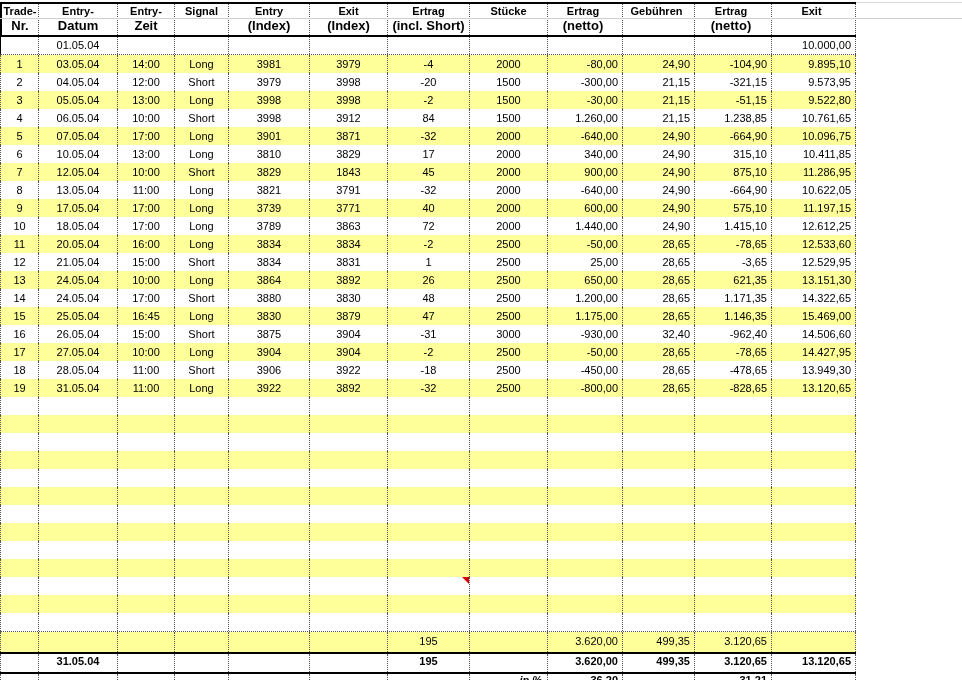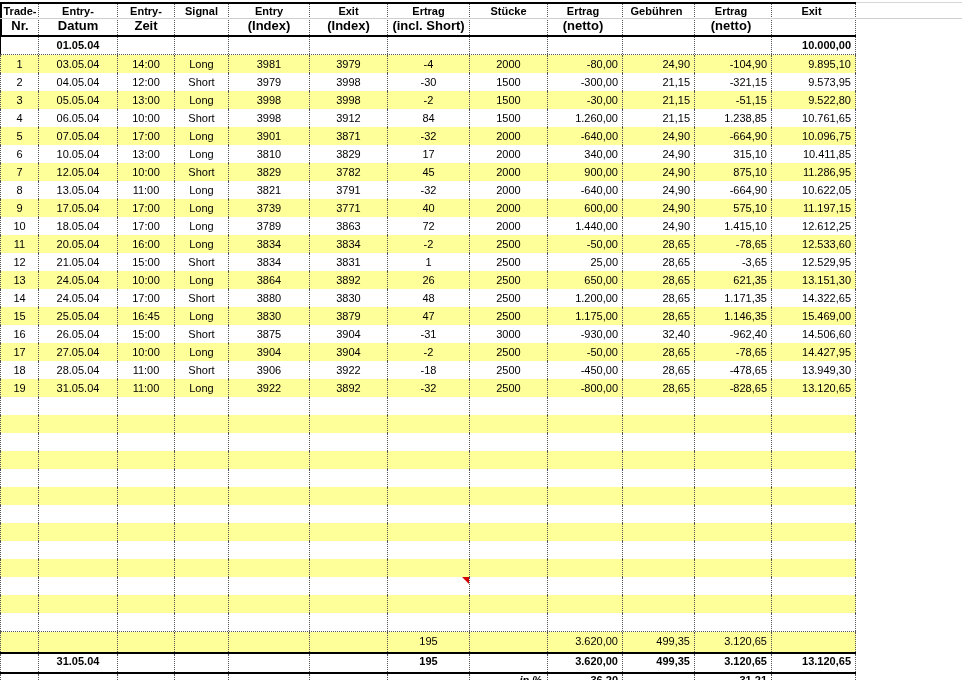--- a/index.html
+++ b/index.html
@@ -32,21 +32,21 @@
   .c8,.c9,.c10,.c11{text-align:right;padding-right:4px;}
 
   
   .header-row{height:31px;border-bottom:2px solid #000;font-weight:bold;}
   .header-row .c0{border-left:2px solid #000;}
   .hcell{overflow:visible;}
   .h1,.h2{height:14px;line-height:15px;text-align:center;}
   .h2{font-size:13px;}
 
   
-  .start-row{height:17px;line-height:16px;font-weight:bold;border-bottom:1px dotted #555;}
+  .start-row{height:17px;line-height:16px;font-weight:normal;border-bottom:1px dotted #555;}
   .start-row .c0{border-left:1px solid #000;}
 
   
   .trade-row,.empty-row{height:18px;line-height:18px;}
   .ylw .cell{background:var(--stripe,#ffff99);}
   .empty-last{border-bottom:1px dotted #555;}
 
   
   .subtotal-row{height:20px;line-height:18px;border-bottom:2px solid #000;}
   .total-row{height:18px;line-height:15px;border-bottom:2px solid #000;font-weight:bold;}
@@ -155,21 +155,21 @@
       <div class="cell c10">-104,90</div>
       <div class="cell c11">9.895,10</div>
     </div>
         <div class="row trade-row">
       <div class="cell c0">2</div>
       <div class="cell c1">04.05.04</div>
       <div class="cell c2">12:00</div>
       <div class="cell c3">Short</div>
       <div class="cell c4">3979</div>
       <div class="cell c5">3998</div>
-      <div class="cell c6">-30</div>
+      <div class="cell c6">-20</div>
       <div class="cell c7">1500</div>
       <div class="cell c8">-300,00</div>
       <div class="cell c9">21,15</div>
       <div class="cell c10">-321,15</div>
       <div class="cell c11">9.573,95</div>
     </div>
         <div class="row trade-row ylw">
       <div class="cell c0">3</div>
       <div class="cell c1">05.05.04</div>
       <div class="cell c2">13:00</div>
@@ -224,21 +224,21 @@
       <div class="cell c9">24,90</div>
       <div class="cell c10">315,10</div>
       <div class="cell c11">10.411,85</div>
     </div>
         <div class="row trade-row ylw">
       <div class="cell c0">7</div>
       <div class="cell c1">12.05.04</div>
       <div class="cell c2">10:00</div>
       <div class="cell c3">Short</div>
       <div class="cell c4">3829</div>
-      <div class="cell c5">3782</div>
+      <div class="cell c5">1843</div>
       <div class="cell c6">45</div>
       <div class="cell c7">2000</div>
       <div class="cell c8">900,00</div>
       <div class="cell c9">24,90</div>
       <div class="cell c10">875,10</div>
       <div class="cell c11">11.286,95</div>
     </div>
         <div class="row trade-row">
       <div class="cell c0">8</div>
       <div class="cell c1">13.05.04</div>

